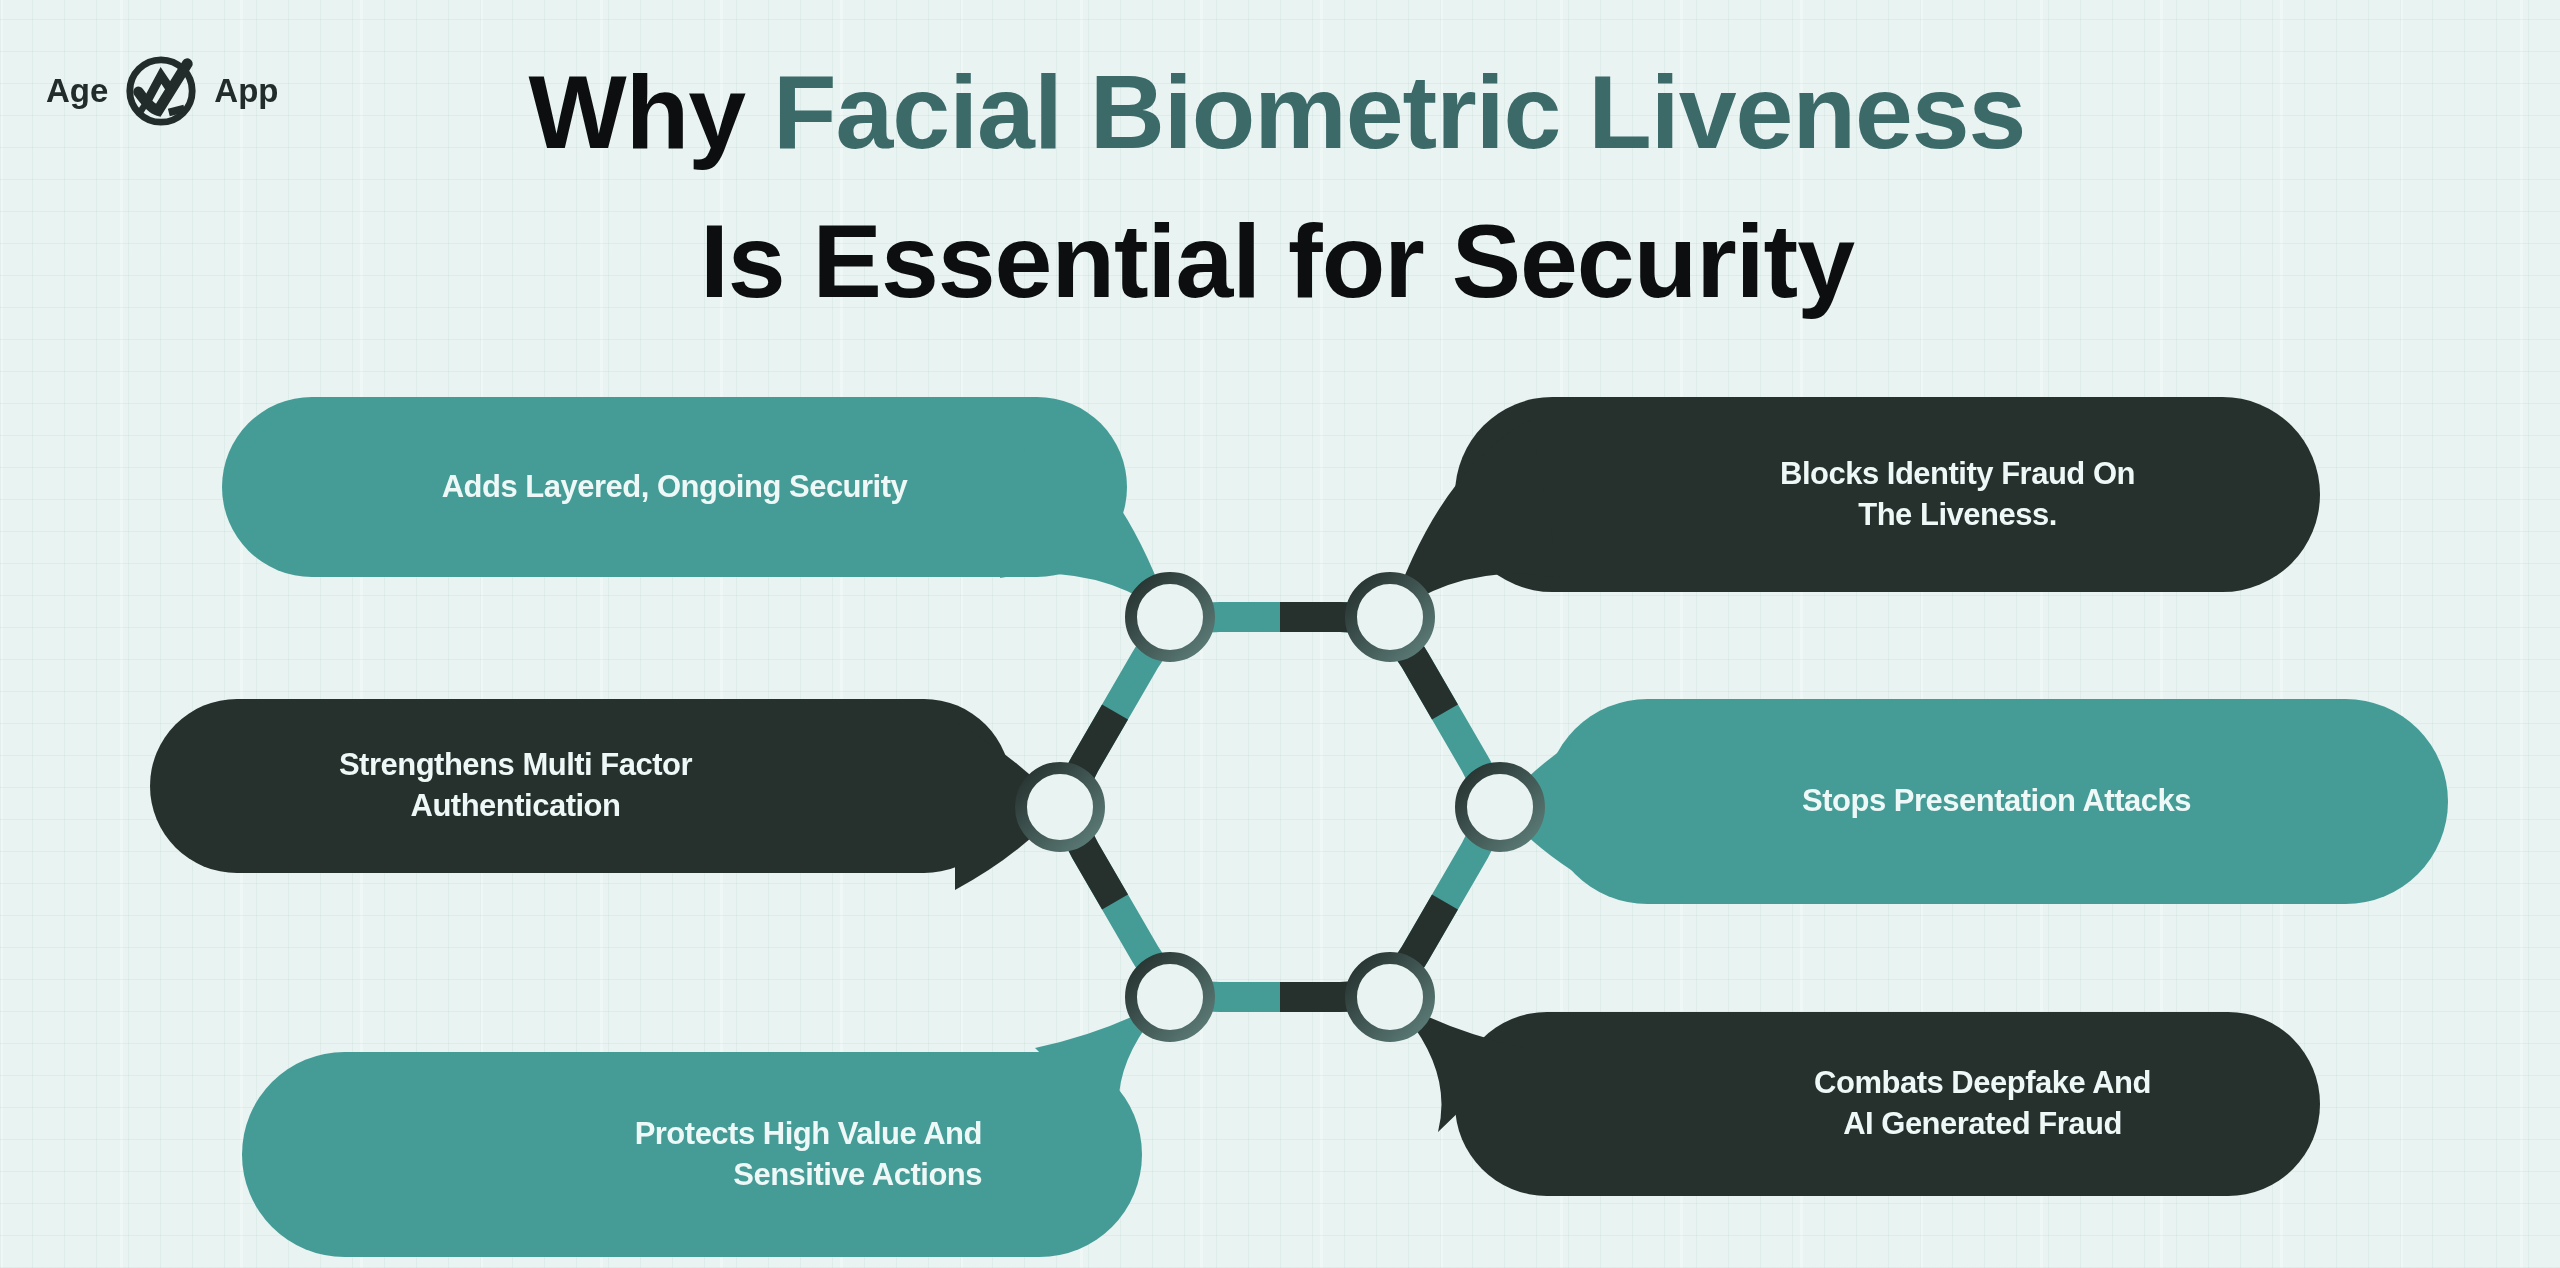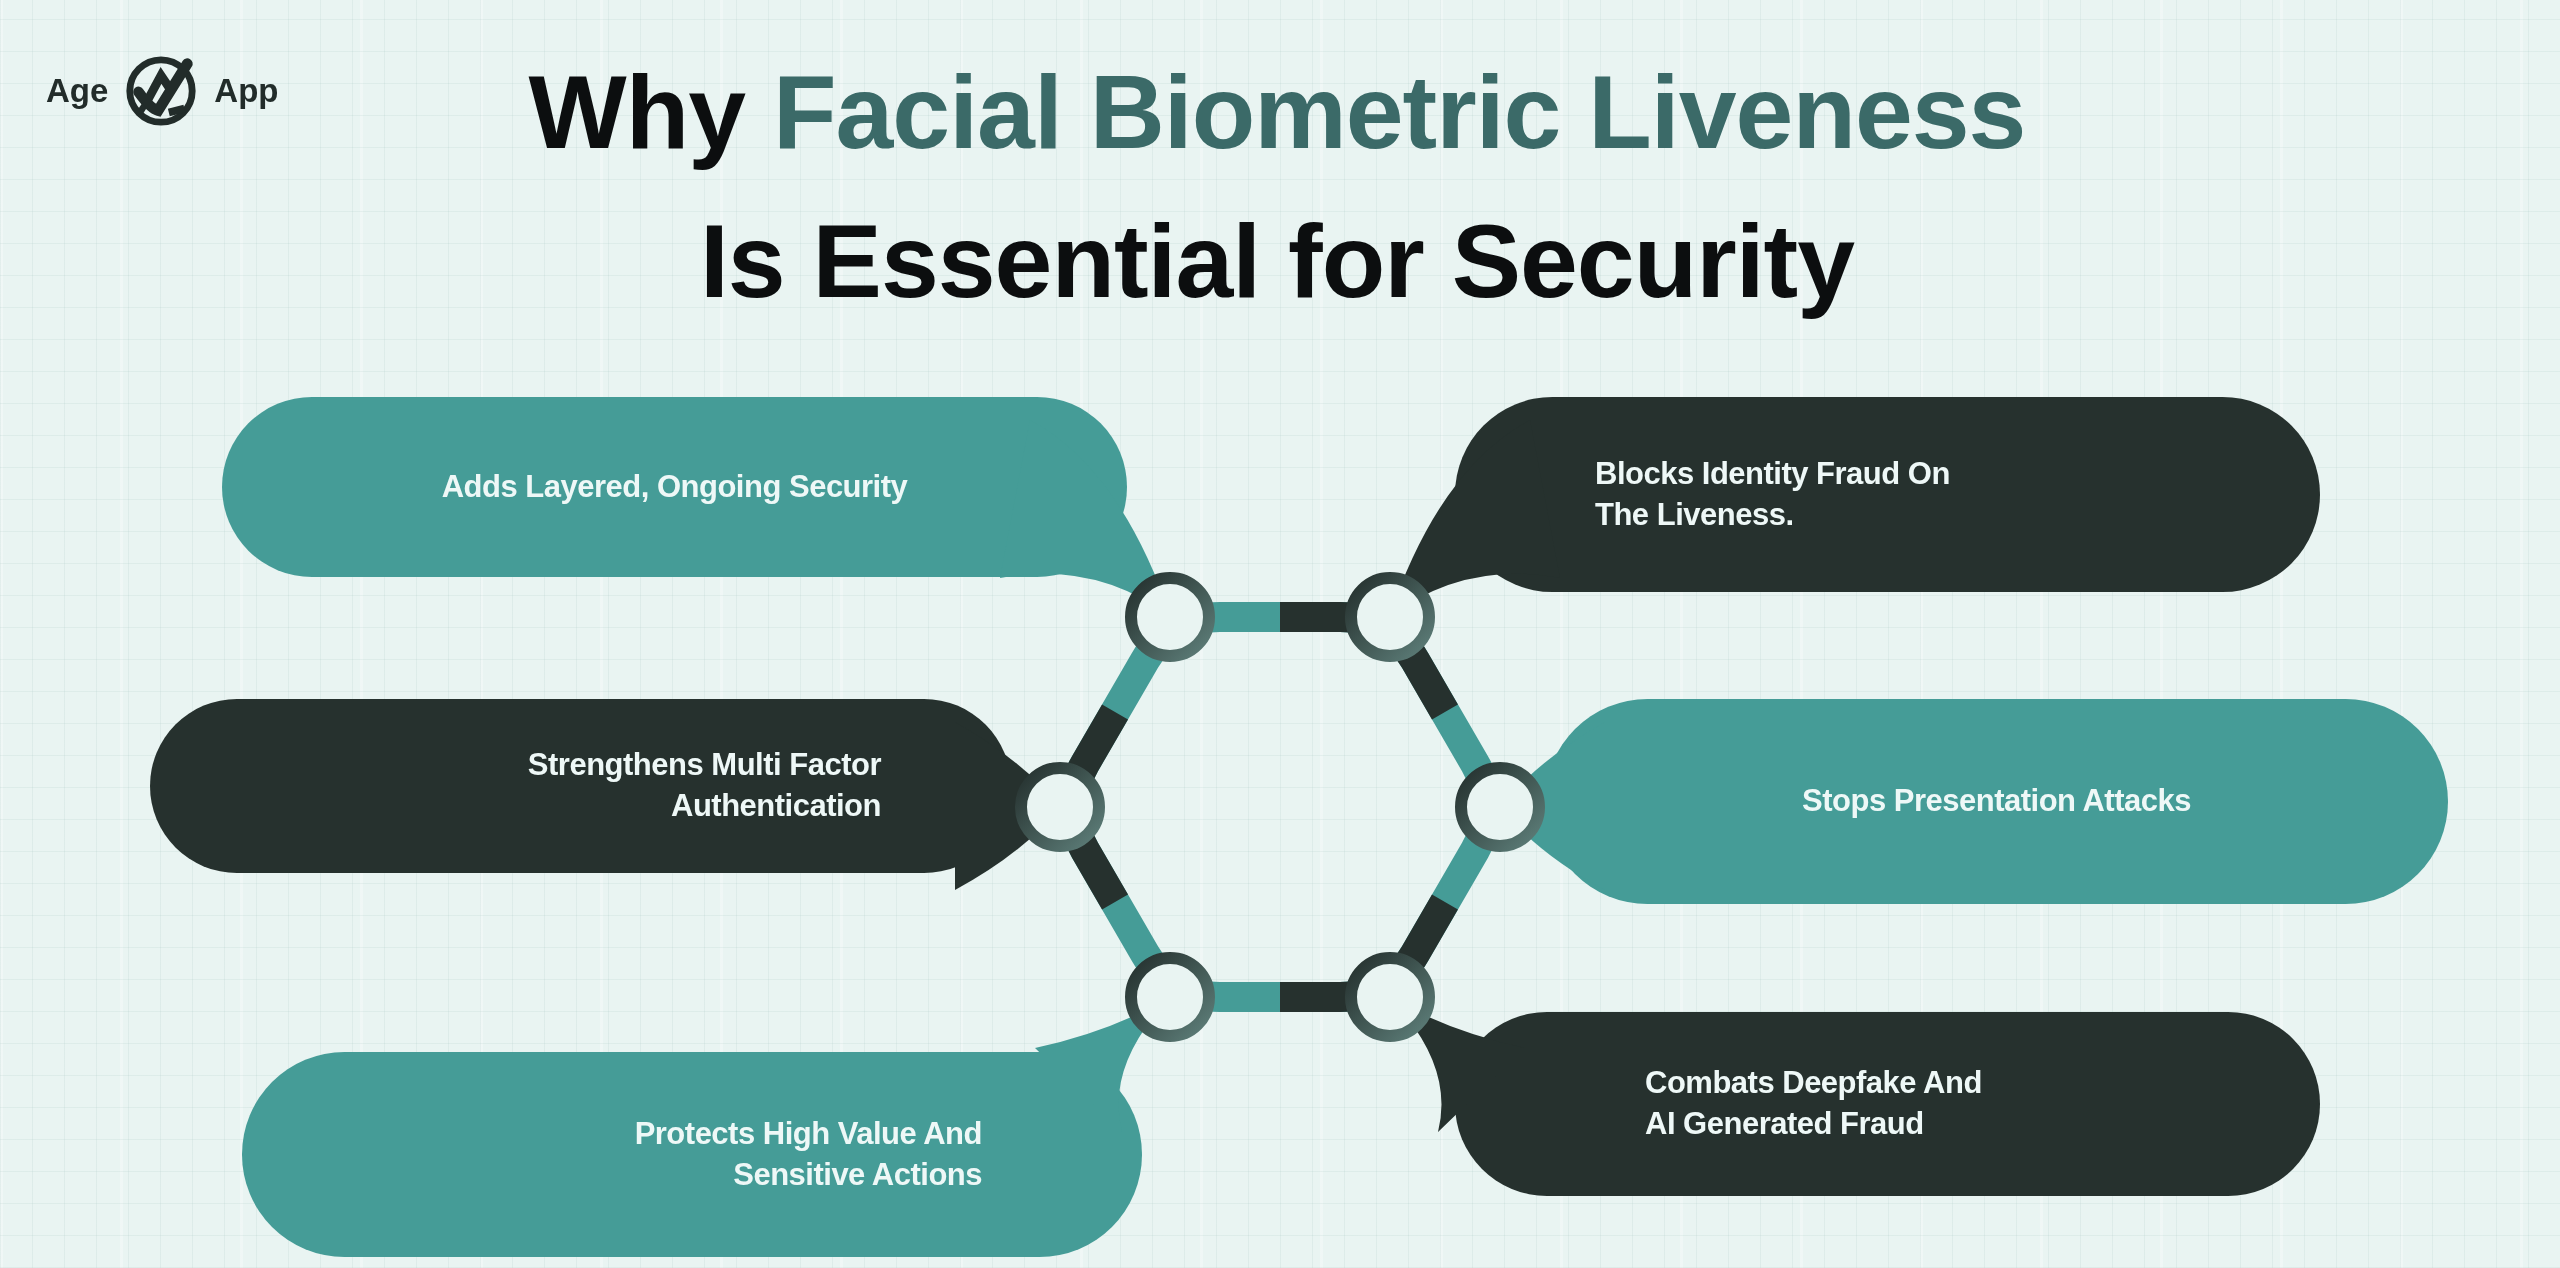--- a/index.html
+++ b/index.html
@@ -17,21 +17,21 @@
   .logo .word{font-size:33px;font-weight:bold;color:#222c2a;letter-spacing:0px;}
   .logo svg{display:block;}
   
   .title{position:absolute;left:0;right:6px;top:38px;text-align:center;z-index:3;
          font-weight:bold;font-size:104px;line-height:1.43;color:#0c0e0f;letter-spacing:-1px;}
   .title .teal{color:#3b6a68;}
   
   .pill{position:absolute;z-index:2;display:flex;flex-direction:column;justify-content:center;
         color:#eef8f7;font-weight:bold;font-size:31px;line-height:1.32;letter-spacing:-0.5px;}
   .pill.teal{background:#459c97;}
-  .pill.dark{background:#26312e;}
+  .pill.dark{background:#26312e;align-items:center;}
   .pill span{display:block;}
   .pill-tl{left:222px;top:397px;width:905px;height:180px;border-radius:90px;text-align:center;}
   .pill-ml{left:150px;top:699px;width:861px;height:174px;border-radius:103px;text-align:right;padding-right:0;}
   .pill-ml span{padding-right:130px;}
   .pill-bl{left:242px;top:1012px;width:900px;height:205px;border-radius:103px;text-align:right;margin-top:40px;}
   .pill-bl span{padding-right:160px;}
   .pill-tr{left:1455px;top:397px;width:865px;height:195px;border-radius:98px;text-align:left;}
   .pill-tr span{padding-left:140px;}
   .pill-mr{left:1545px;top:699px;width:903px;height:205px;border-radius:103px;text-align:center;}
   .pill-br{left:1455px;top:1012px;width:865px;height:184px;border-radius:103px;text-align:left;}

